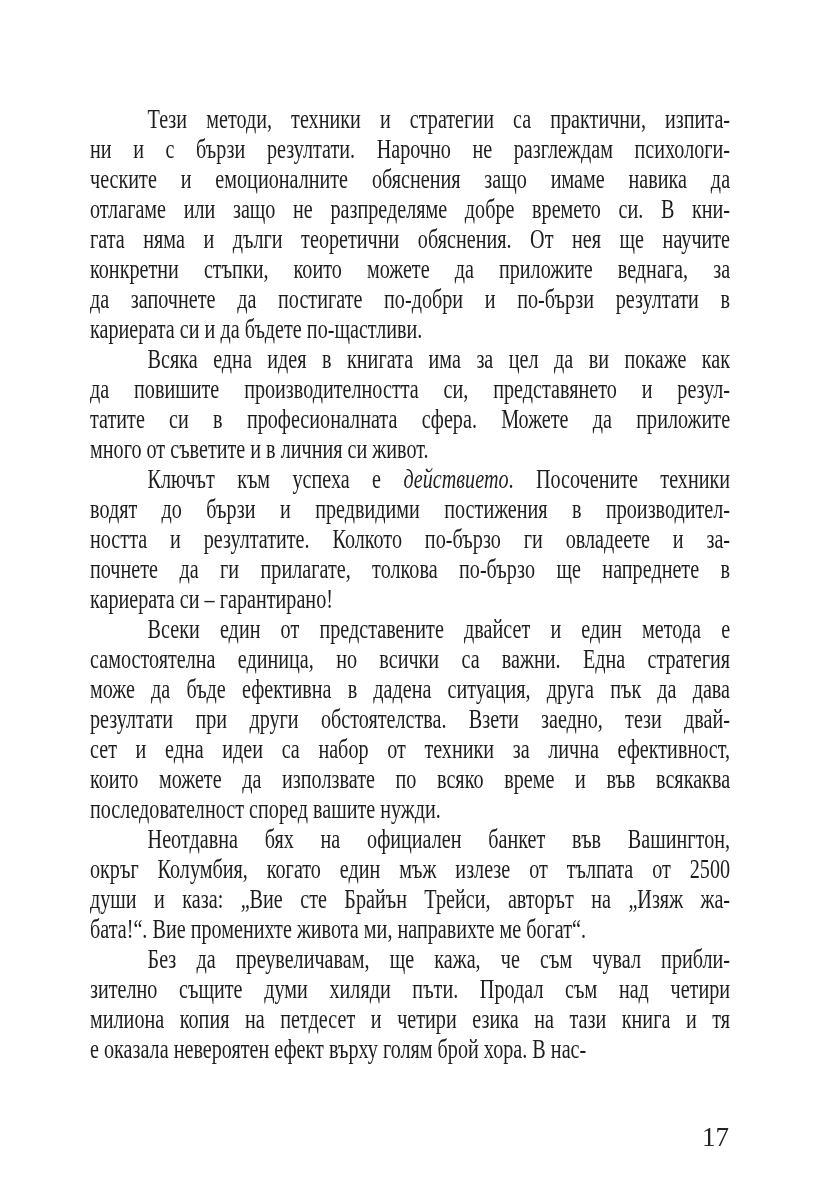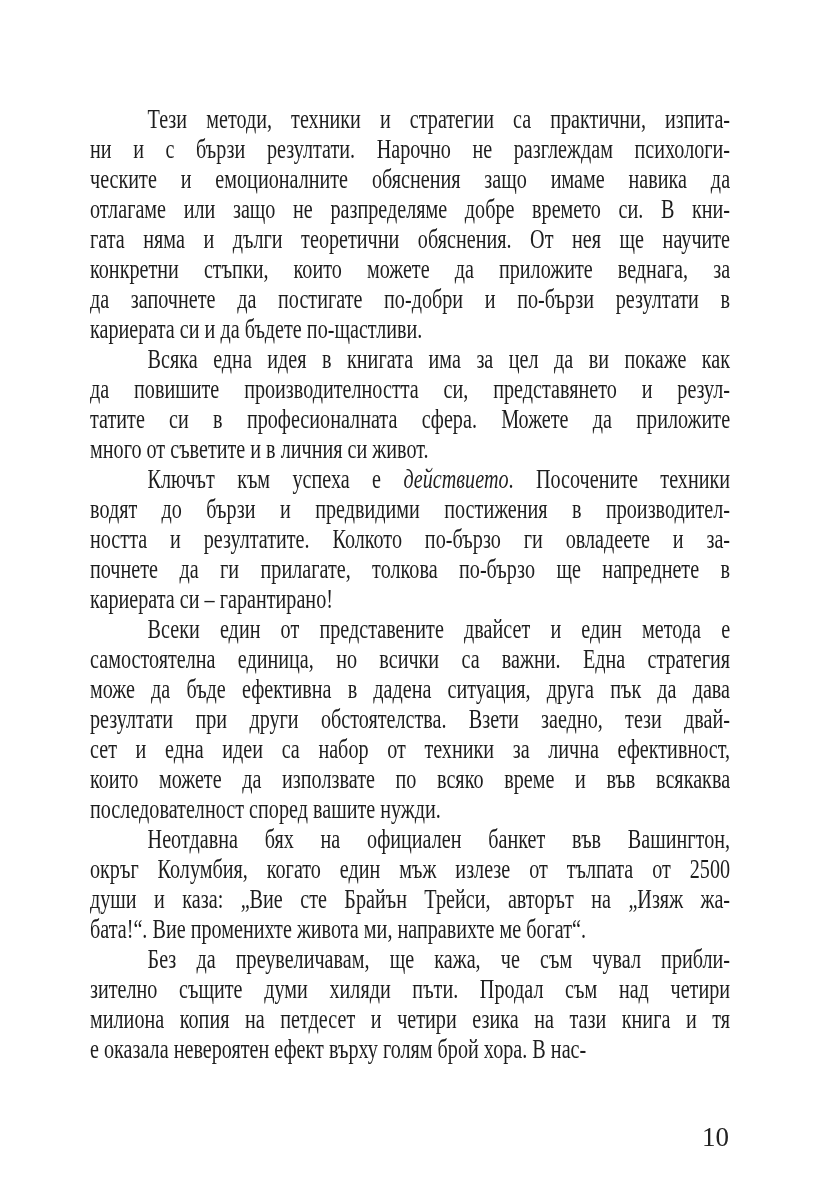--- a/index.html
+++ b/index.html
@@ -103,14 +103,14 @@
         <div class="line"><span>души и каза: „Вие сте Брайън Трейси, авторът на „Изяж жа-</span></div>
         <div class="line last"><span>бата!“. Вие променихте живота ми, направихте ме богат“.</span></div>
       </div>
       <div class="para">
         <div class="line first"><span>Без да преувеличавам, ще кажа, че съм чувал прибли-</span></div>
         <div class="line"><span>зително същите думи хиляди пъти. Продал съм над четири</span></div>
         <div class="line"><span>милиона копия на петдесет и четири езика на тази книга и тя</span></div>
         <div class="line last"><span>е оказала невероятен ефект върху голям брой хора. В нас-</span></div>
       </div>
     </div>
-  <div class="page-number">10</div>
+  <div class="page-number">17</div>
 </div>
 
 </body></html>

